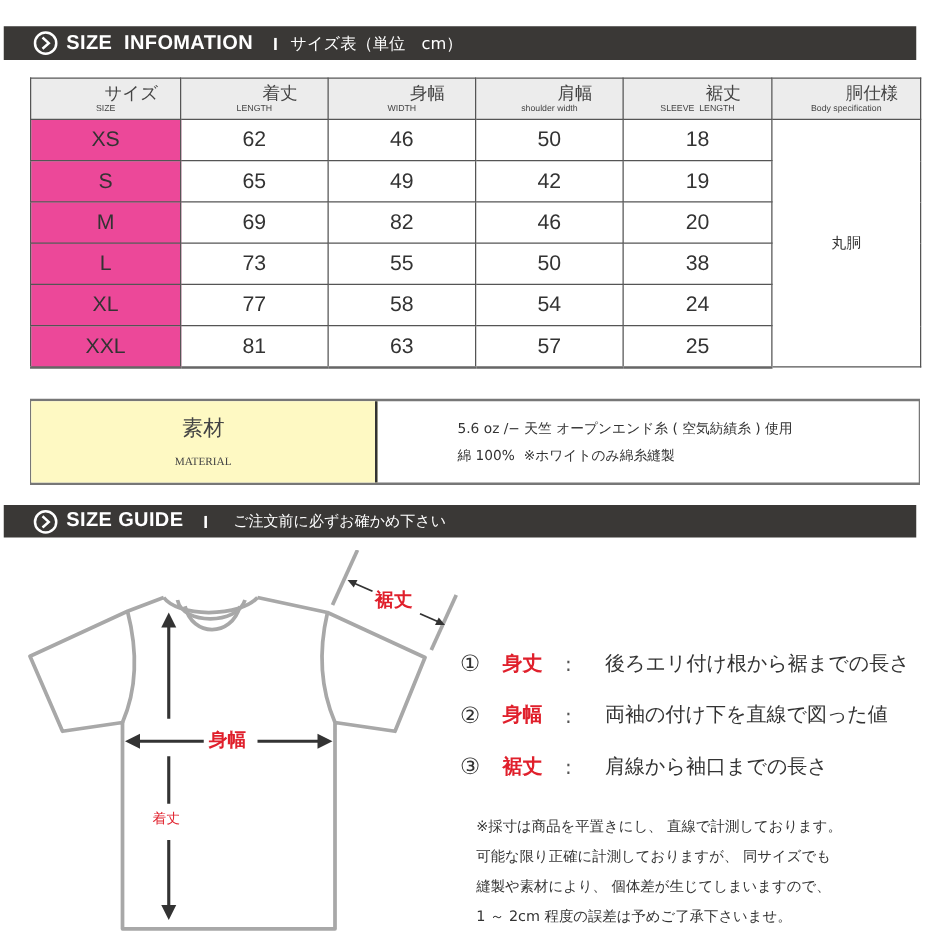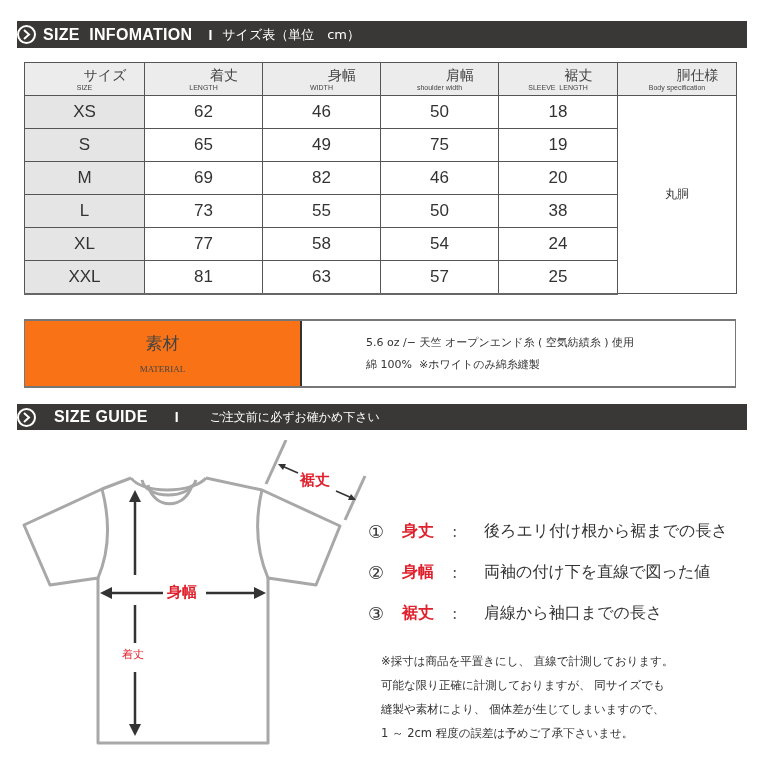--- a/index.html
+++ b/index.html
@@ -1,53 +1,53 @@
 <!DOCTYPE html>
 <html><head>
 <meta charset="utf-8">
 <style>
   * { box-sizing: border-box; margin: 0; padding: 0; }
   html, body { width: 760px; height: 760px; background: #ffffff; overflow: hidden; }
   body { position: relative; font-family: "DejaVu Sans", "Liberation Sans", sans-serif; color: #333; }
 
   .section-bar {
-    position: absolute; left: 17px; width: 730px; background: #3a3836; color: #fff;
-    display: flex; align-items: center; padding-left: 0;
+    position: absolute; left: 3px; width: 730px; background: #3a3836; color: #fff;
+    display: flex; align-items: center; padding-left: 24px;
   }
   .section-bar .chev {
     width: 19px; height: 19px; border: 2px solid #fff; border-radius: 50%;
     display: flex; align-items: center; justify-content: center; margin-right: 7px;
   }
   .section-bar .title-en { font-family: "Liberation Sans", sans-serif; font-weight: bold; font-size: 16px; letter-spacing: 0.3px; }
   .section-bar .sep { font-family: "Liberation Sans", sans-serif; font-weight: bold; font-size: 14px; margin: 0 10px 0 16px; }
   .section-bar .title-jp { font-size: 13px; }
   #bar1 { top: 21px; height: 27px; }
-  #bar2 { top: 404px; height: 26px; gap: 11px; }
+  #bar2 { top: 404px; height: 26px; }
   #bar2 .title-jp { font-size: 12px; margin-left: 10px; }
 
   table.size-table {
     position: absolute; left: 24px; top: 62px; width: 712px; border-collapse: collapse;
     table-layout: fixed;
   }
   .size-table th, .size-table td { border: 1px solid #555; text-align: center; }
   .size-table th { background: #ececec; height: 33px; font-weight: normal; vertical-align: middle; padding-top: 1px; }
   .size-table th .jp { display: block; font-size: 14px; line-height: 16px; color: #444; margin-left: 41px; }
   .size-table th .en { display: block; font-size: 7px; line-height: 9px; color: #444; font-family: "Liberation Sans", sans-serif; }
   .size-table td { height: 33px; font-size: 17px; font-family: "Liberation Sans", sans-serif; color: #333; }
-  .size-table td.size-cell { background: #e5e5e5; }
+  .size-table td.size-cell { background: #ec4899; }
   .size-table td.body-spec { font-size: 12px; vertical-align: middle; }
   .size-table tr:last-child td { border-bottom: 2px solid #666; }
 
   .material-box {
     position: absolute; left: 24px; top: 319px; width: 712px; height: 69px;
     border-top: 2px solid #777; border-bottom: 2px solid #777; border-left: 1px solid #777; border-right: 1px solid #777;
     display: flex;
   }
   .material-label {
-    width: 277px; background: #f97316; border-right: 2px solid #333;
+    width: 277px; background: #fef9c3; border-right: 2px solid #333;
     display: flex; flex-direction: column; align-items: center; justify-content: center;
   }
   .material-label .jp { font-size: 17px; color: #444; line-height: 20px; }
   .material-label .en { font-size: 9px; color: #444; font-family: Liberation Serif, serif; margin-top: 11px; }
   .material-desc {
     flex: 1; display: flex; flex-direction: column; justify-content: center; padding-left: 64px;
     font-size: 11px; color: #333; line-height: 22px;
   }
 
   .diagram { position: absolute; left: 20px; top: 440px; width: 350px; height: 310px; }
@@ -119,21 +119,21 @@
       <td>62</td>
       <td>46</td>
       <td>50</td>
       <td>18</td>
       <td class="body-spec" rowspan="6">丸胴</td>
     </tr>
     <tr>
       <td class="size-cell">S</td>
       <td>65</td>
       <td>49</td>
-      <td>75</td>
+      <td>42</td>
       <td>19</td>
     </tr>
     <tr>
       <td class="size-cell">M</td>
       <td>69</td>
       <td>82</td>
       <td>46</td>
       <td>20</td>
     </tr>
     <tr>

